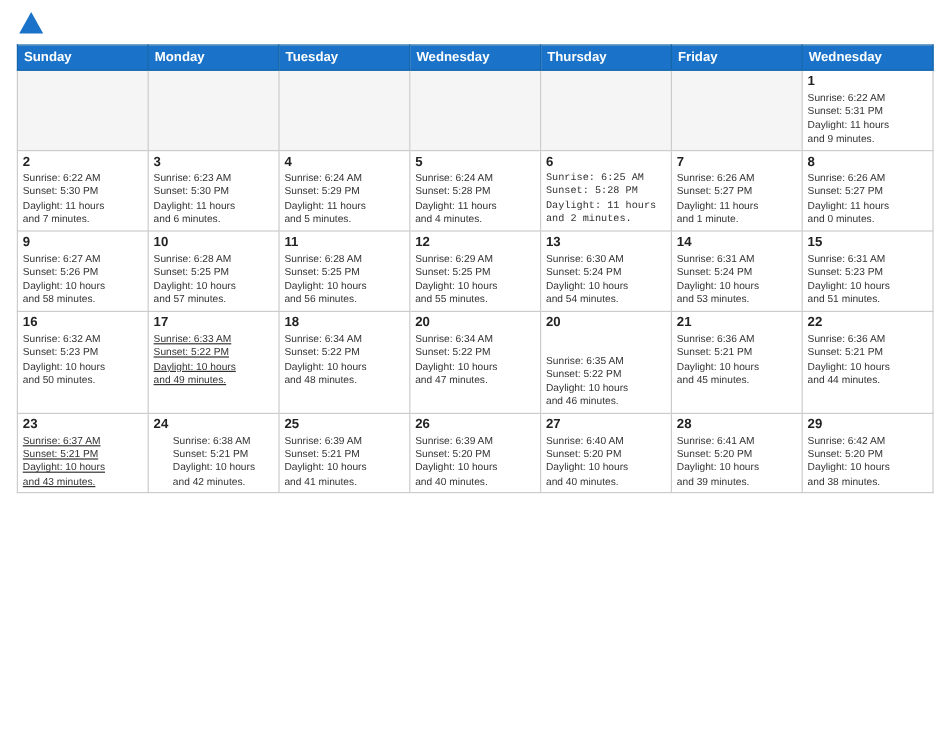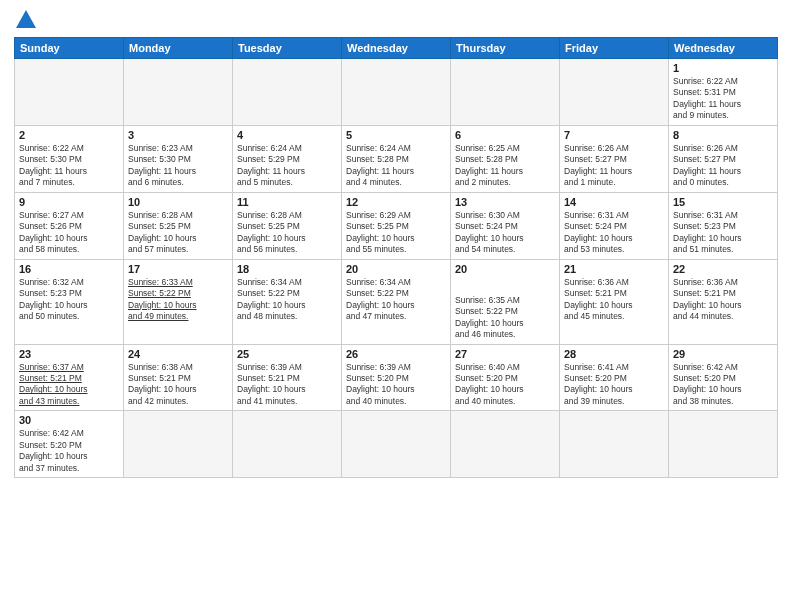--- a/index.html
+++ b/index.html
@@ -180,21 +180,21 @@
           </td>
           <td>
             <span class="day-num">5</span>
             <div class="day-info" style="white-space: pre-line;">Sunrise: 6:24 AM
 Sunset: 5:28 PM
 Daylight: 11 hours
 and 4 minutes.</div>
           </td>
           <td>
             <span class="day-num">6</span>
-            <div class="day-info" style="white-space: pre-line;">Sunrise: 6:25 AM
+            <div class="day-info" style="white-space: pre-line; font-family: Liberation Mono, monospace;">Sunrise: 6:25 AM
 Sunset: 5:28 PM
 Daylight: 11 hours
 and 2 minutes.</div>
           </td>
           <td>
             <span class="day-num">7</span>
             <div class="day-info" style="white-space: pre-line;">Sunrise: 6:26 AM
 Sunset: 5:27 PM
 Daylight: 11 hours
 and 1 minute.</div>
@@ -312,21 +312,21 @@
         <tr>
           <td>
             <span class="day-num">23</span>
             <div class="day-info" style="white-space: pre-line; text-decoration: underline;">Sunrise: 6:37 AM
 Sunset: 5:21 PM
 Daylight: 10 hours
 and 43 minutes.</div>
           </td>
           <td>
             <span class="day-num">24</span>
-            <div class="day-info" style="white-space: pre-line;">Sunrise: 6:38 AM
+            <div class="day-info" style="white-space: pre-line; margin-left: 16px;">Sunrise: 6:38 AM
 Sunset: 5:21 PM
 Daylight: 10 hours
 and 42 minutes.</div>
           </td>
           <td>
             <span class="day-num">25</span>
             <div class="day-info" style="white-space: pre-line;">Sunrise: 6:39 AM
 Sunset: 5:21 PM
 Daylight: 10 hours
 and 41 minutes.</div>
@@ -352,31 +352,16 @@
 Daylight: 10 hours
 and 39 minutes.</div>
           </td>
           <td>
             <span class="day-num">29</span>
             <div class="day-info" style="white-space: pre-line;">Sunrise: 6:42 AM
 Sunset: 5:20 PM
 Daylight: 10 hours
 and 38 minutes.</div>
           </td>
-        </tr>
-        <tr class="last-row">
-          <td class="has-data">
-            <span class="day-num">30</span>
-            <div class="day-info" style="white-space: pre-line;">Sunrise: 6:42 AM
-Sunset: 5:20 PM
-Daylight: 10 hours
-and 37 minutes.</div>
-          </td>
-          <td class="empty"></td>
-          <td class="empty"></td>
-          <td class="empty"></td>
-          <td class="empty"></td>
-          <td class="empty"></td>
-          <td class="empty"></td>
         </tr>
       </tbody>
   </table>
 </div>
 
 </body></html>

